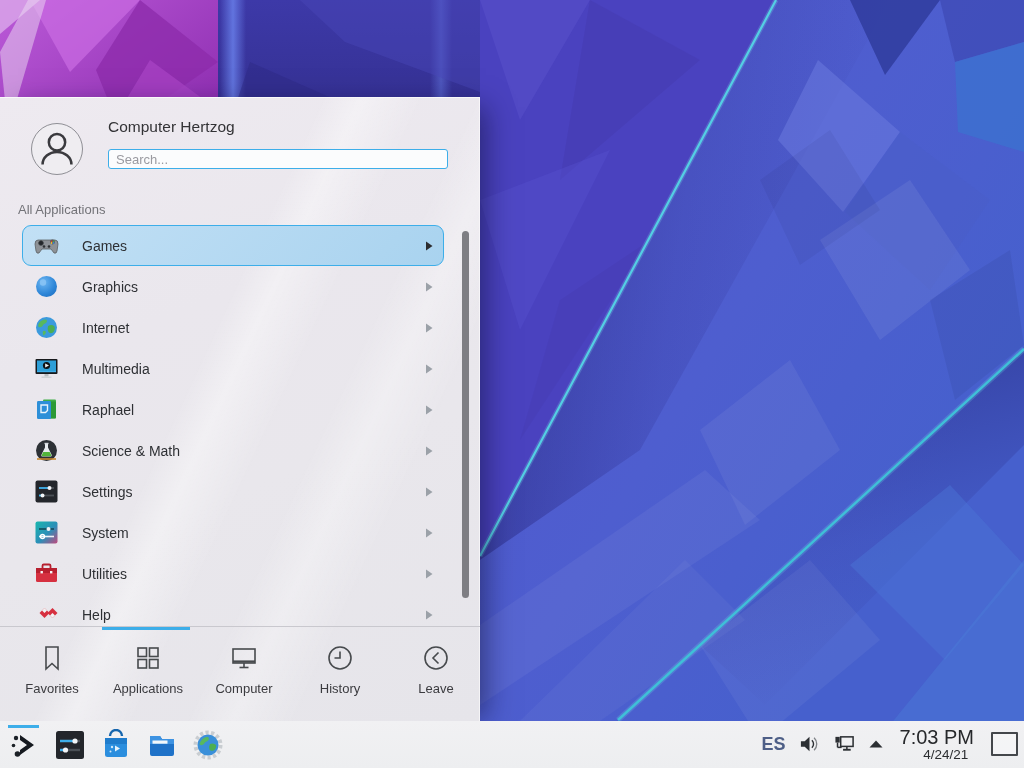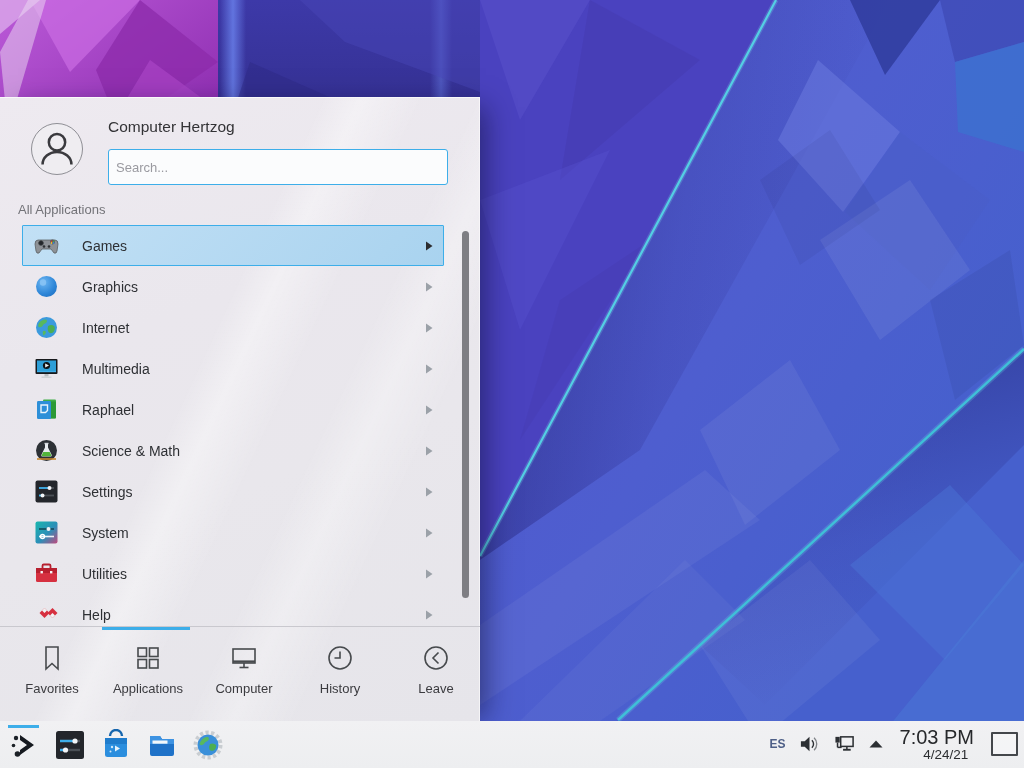--- a/index.html
+++ b/index.html
@@ -19,32 +19,32 @@
     box-shadow:12px 4px 26px -6px rgba(12,12,48,.5);
   }
   .menu-header { position:relative; height:89px; }
   .avatar {
     position:absolute; left:31px; top:25px; width:52px; height:52px; border-radius:50%;
     border:1px solid #8f8f95; background:#efedf1;
   }
   .avatar svg { width:100%; height:100%; }
   .user-name { position:absolute; left:108px; top:20px; font-size:15.5px; color:#333336; }
   .search-box {
-    position:absolute; left:108px; top:51px; width:340px; height:36px;
+    position:absolute; left:108px; top:51px; width:340px; height:20px;
     border:1px solid #3daee9; border-radius:3px; background:#fbfcfd;
     font-family:"Liberation Sans", sans-serif; font-size:13px; color:#2e3033; padding:0 7px; outline:none;
   }
   .search-box::placeholder { color:#9a9aa0; }
   .section-label { position:absolute; left:18px; top:104px; font-size:13px; color:#737378; }
 
   
   .list { position:absolute; left:0; top:127px; width:462px; height:402px; overflow:hidden; }
   .row {
     position:relative; height:41px; margin:0 18px 0 22px; display:flex; align-items:center;
-    border:1px solid transparent; border-radius:1px;
+    border:1px solid transparent; border-radius:9px;
   }
   .row.selected {
     background:linear-gradient(135deg,#c2e0f5,#a9d3ef);
     border:1px solid #3daee9;
   }
   .row .app-icon { width:27px; height:27px; margin-left:10px; flex:0 0 auto; }
   .row .app-icon svg { width:27px; height:27px; display:block; }
   .row .lbl { margin-left:22px; font-size:14px; color:#2e3034; }
   .row .arrow { margin-left:auto; margin-right:10px; width:8px; height:10px; flex:0 0 auto; }
   .arrow svg { display:block; }
@@ -65,21 +65,21 @@
     position:absolute; left:0; top:721px; width:1024px; height:47px;
     background:linear-gradient(180deg,#f1f1f3,#edeef0);
     display:flex; align-items:center;
   }
   .launchers { display:flex; align-items:center; gap:14px; padding-left:8px; }
   .task-btn { position:relative; width:32px; height:32px; }
   .task-btn svg { width:32px; height:32px; display:block; }
   .active-line { position:absolute; left:8px; top:4px; width:31px; height:3px; background:#3daee9; }
 
   .tray { margin-left:auto; display:flex; align-items:center; gap:13px; padding-right:6px; }
-  .kb-layout { font-size:12px; font-weight:700; color:#4e5f87; }
+  .kb-layout { font-size:18px; font-weight:700; color:#4e5f87; }
   .tray-icon svg { display:block; }
   .clock { display:flex; flex-direction:column; align-items:flex-start; line-height:1.05; margin-left:4px; }
   .clock .time { font-size:20px; color:#26282b; }
   .clock .date { font-size:13.5px; color:#2b2d30; align-self:center; margin-left:18px; }
   .show-desktop { width:27px; height:24px; border:2px solid #44474b; border-radius:1px; background:rgba(255,255,255,.35); margin-left:4px; }
 </style>
 </head>
 <body>
 
 <div class="screen">

